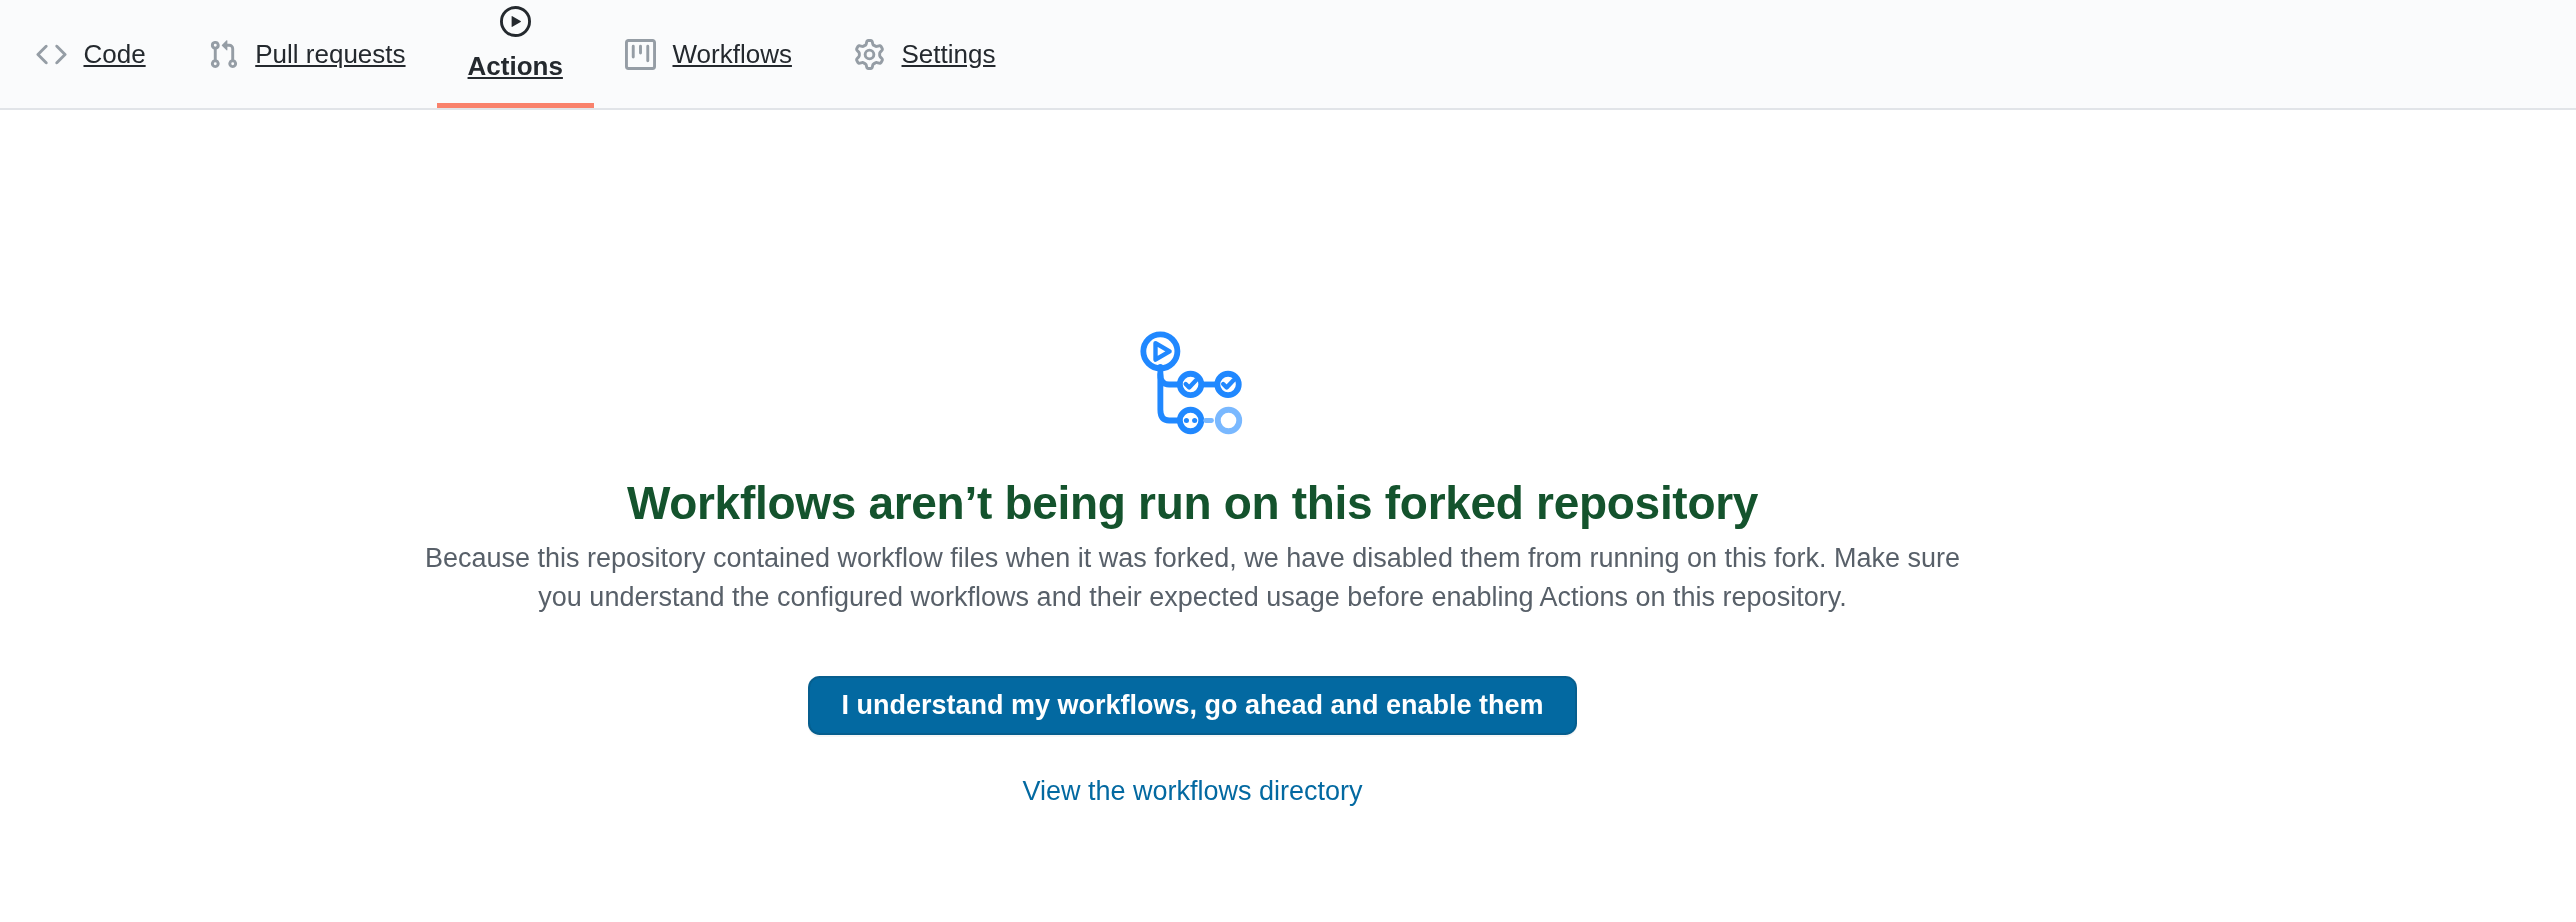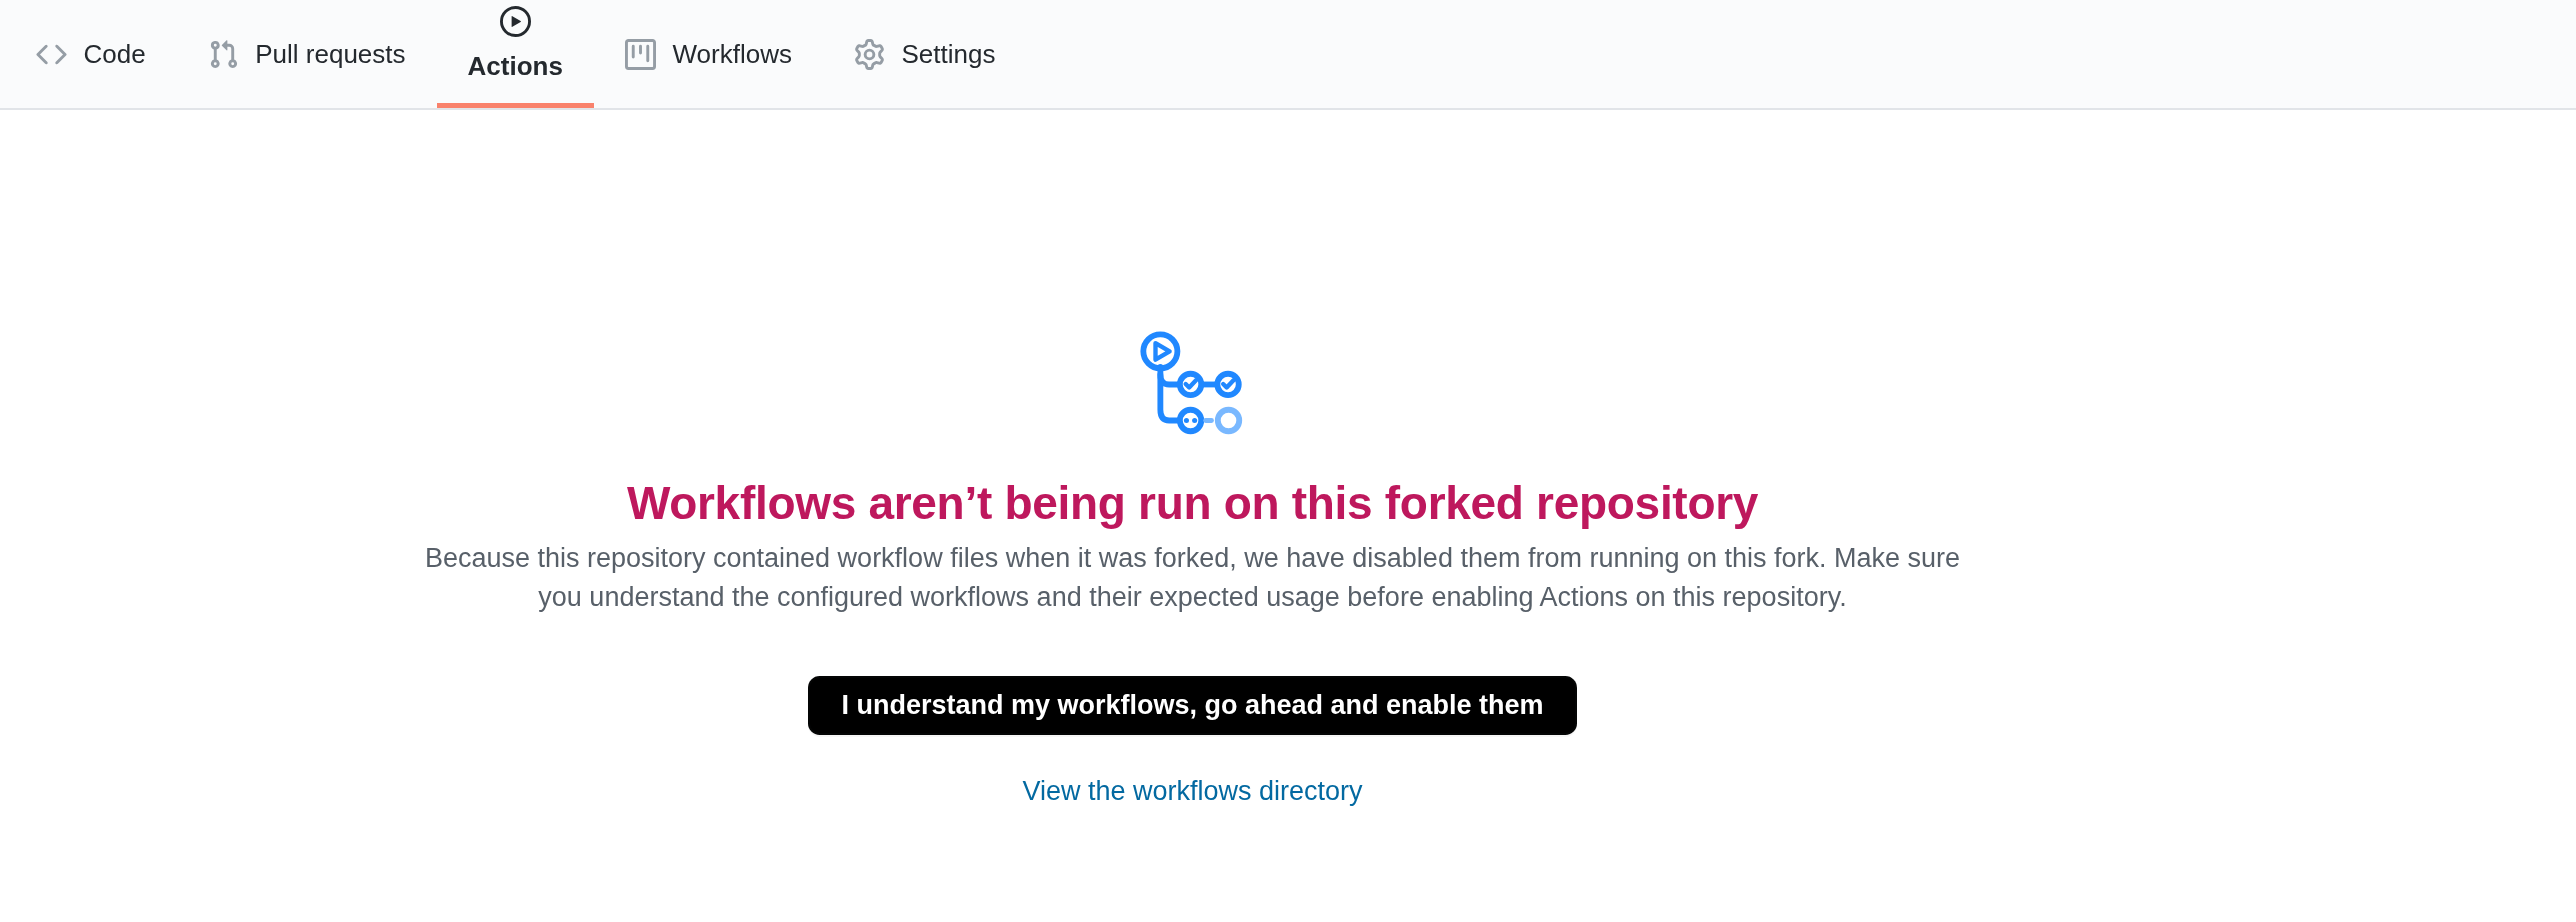--- a/index.html
+++ b/index.html
@@ -13,20 +13,21 @@
   }
 
   
   .repo-nav {
     display: flex;
     align-items: stretch;
     height: 110px;
     background: #fafbfc;
     border-bottom: 2px solid #e1e4e8;
     padding-left: 4.9px;
+    text-decoration: underline;
   }
   .tab {
     display: flex;
     align-items: center;
     gap: 16.6px;
     padding: 5.9px 31px 0 31px;
     font-size: 26px;
     line-height: 1;
     color: #24292e;
     border-bottom: 5.9px solid transparent;
@@ -46,39 +47,39 @@
     padding-top: 218px;
     text-align: center;
   }
   .hero-icon { width: 111px; height: 111px; display: block; }
 
   .page-title {
     margin: 35px 0 0 0;
     font-size: 46px;
     line-height: 58px;
     font-weight: 700;
-    color: #be185d;
+    color: #14532d;
     letter-spacing: -0.3px;
   }
   .page-desc {
     margin: 7px 0 0 0;
     max-width: 1583px;
     font-size: 27px;
     line-height: 39px;
     color: #586069;
   }
   .enable-btn {
     margin-top: 59px;
     height: 59px;
     padding: 0 31px;
     font-family: inherit;
     font-size: 27px;
     font-weight: 700;
     color: #ffffff;
-    background: #000000;
+    background: #0369a1;
     border: 2px solid rgba(27, 31, 35, 0.15);
     border-radius: 11.7px;
     cursor: pointer;
     box-shadow: 0 2px 0 rgba(27, 31, 35, 0.04);
   }
   .dir-link {
     margin-top: 40px;
     font-size: 27px;
     line-height: 33px;
     color: #0369a1;

